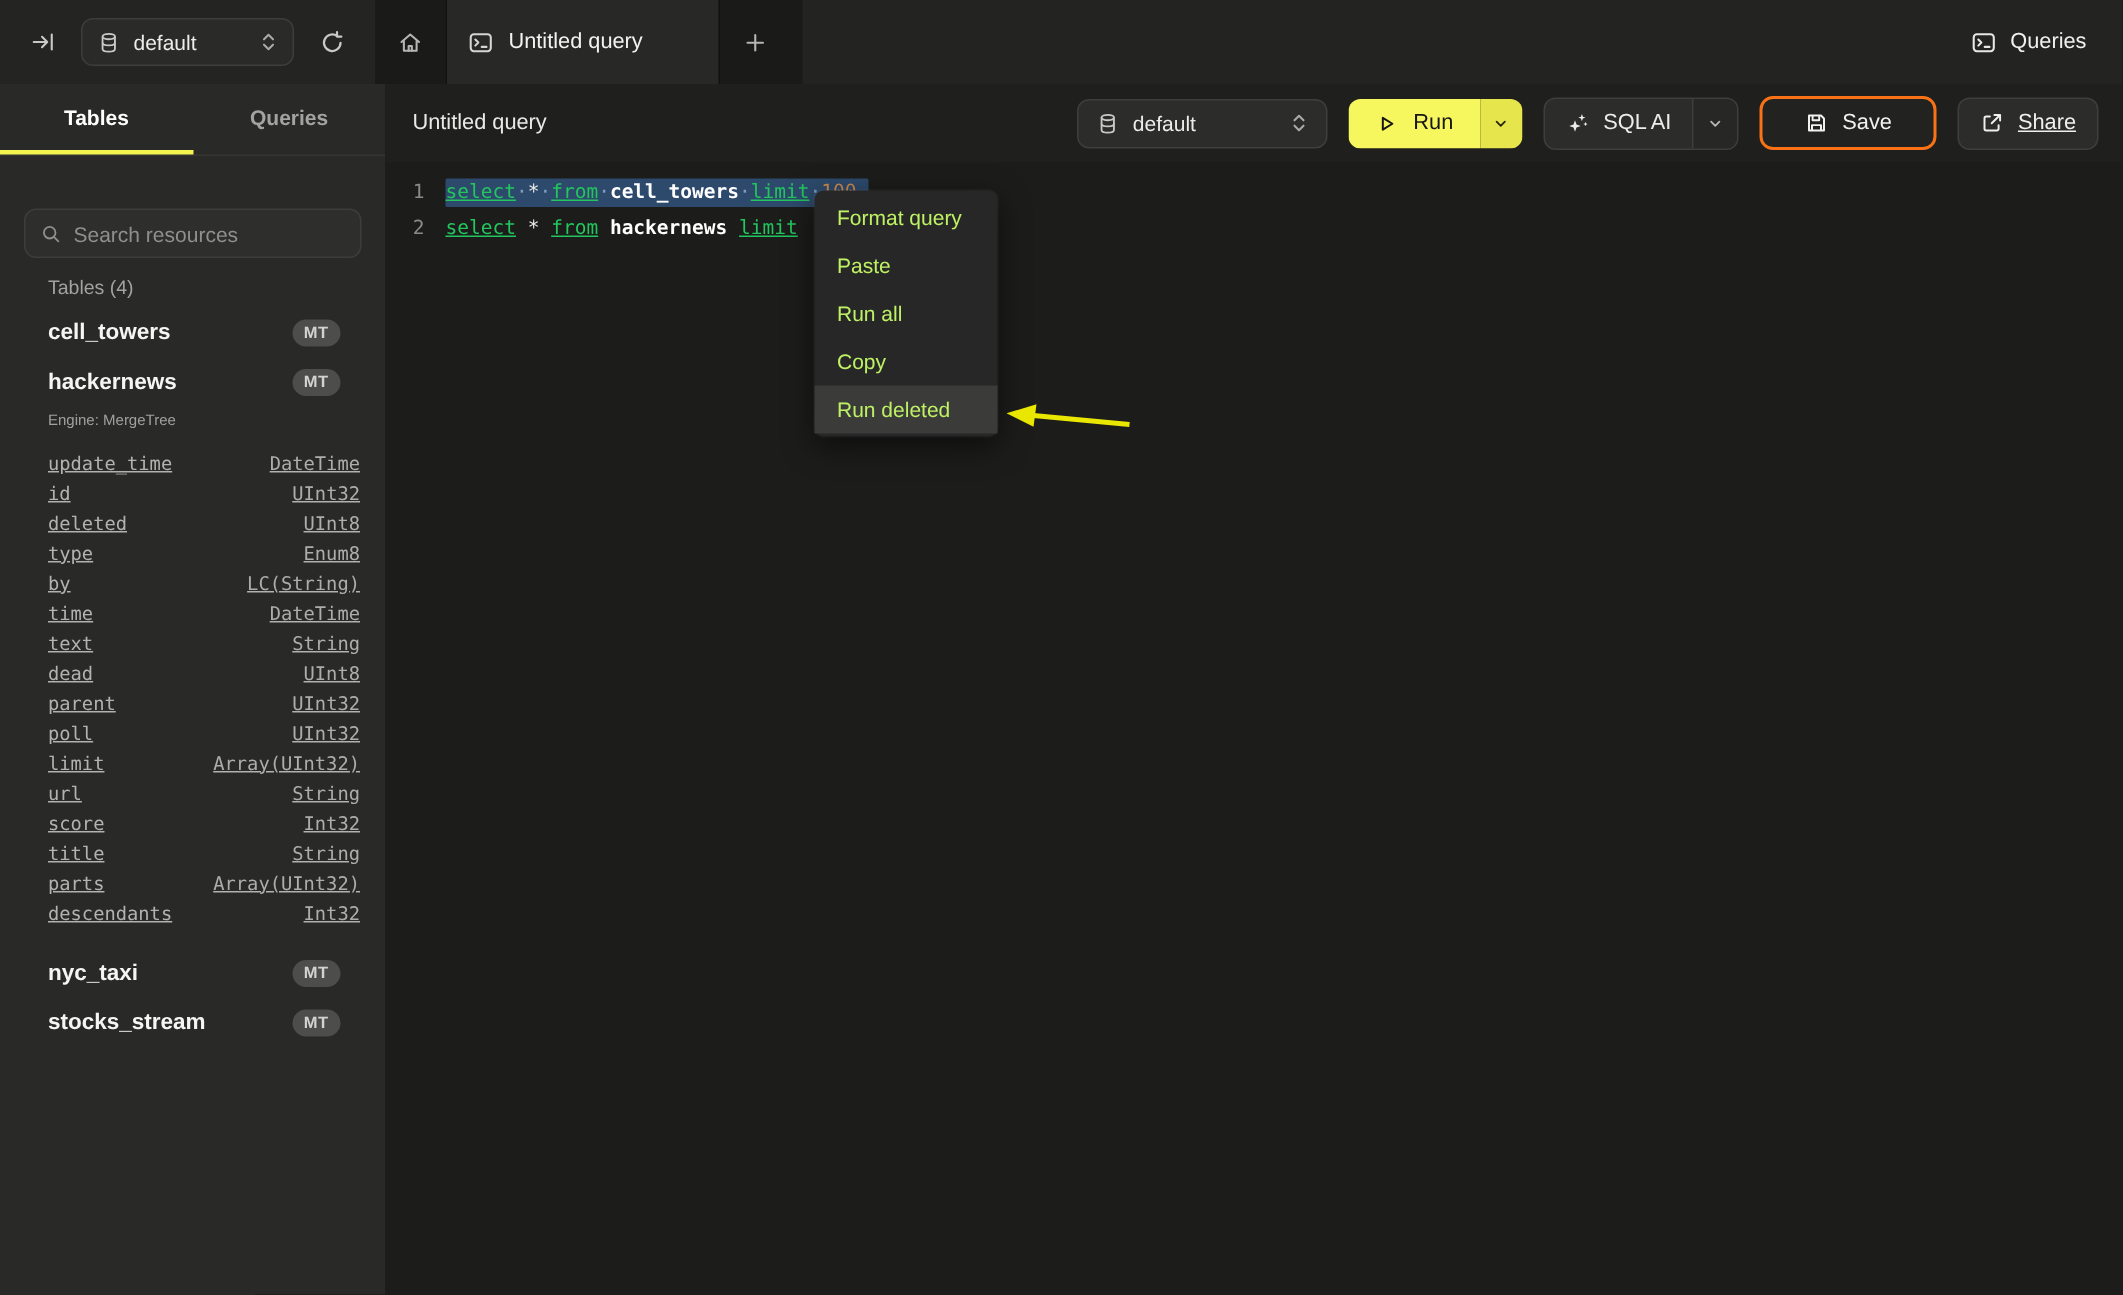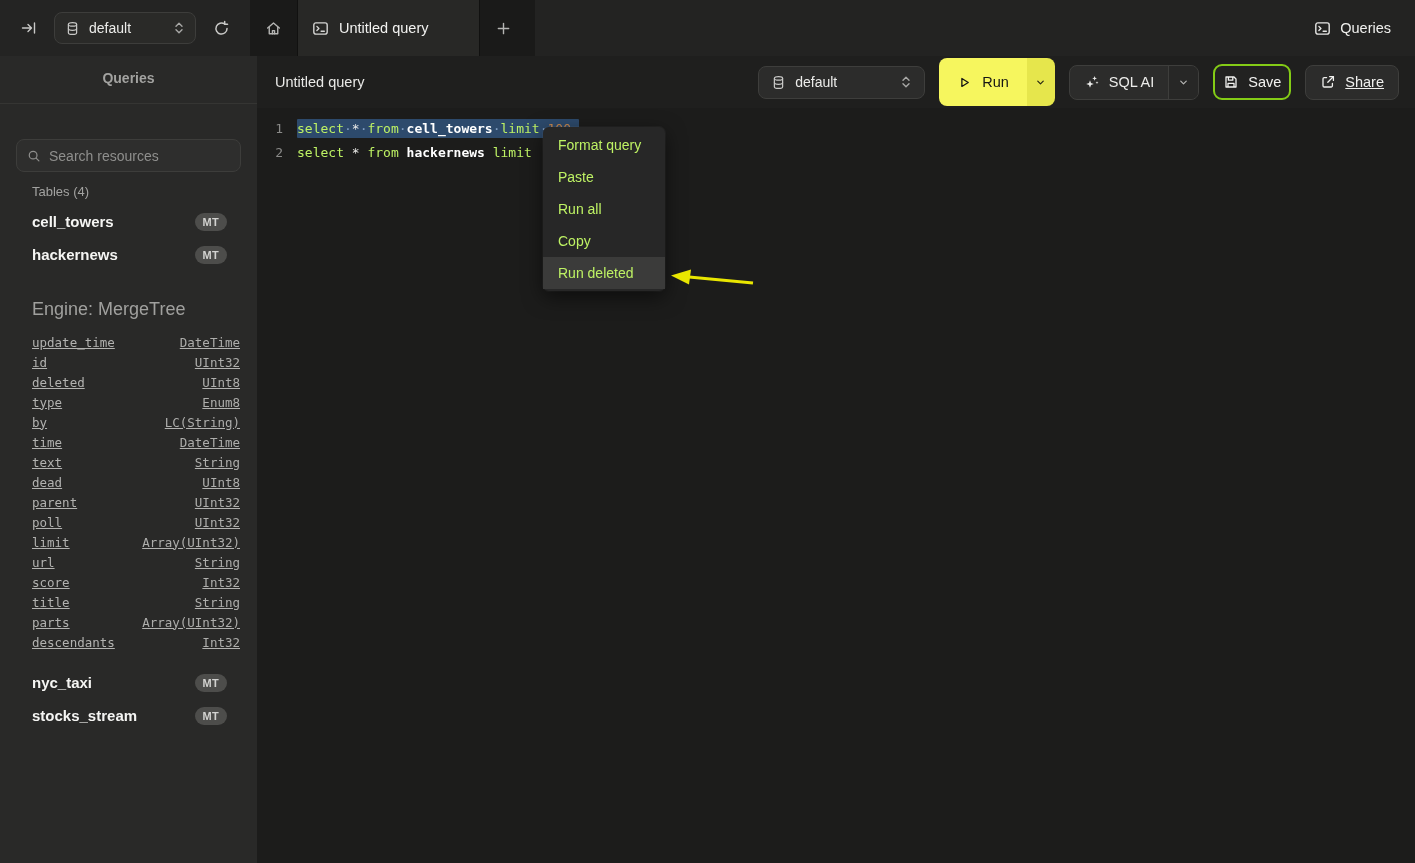--- a/index.html
+++ b/index.html
@@ -87,21 +87,21 @@
   .tables-list { margin-top:6px; }
   .table-row {
     display:flex; align-items:center; height:33px; padding:0 14px 0 16px;
     cursor:pointer; border-radius:6px;
   }
   .table-row .tname { flex:1; font-size:15px; font-weight:600; color:#f5f5f3; }
   .mt-badge {
     background:#4d4d4b; color:#d2d2d0; font-size:11px; font-weight:600;
     padding:3px 8px; border-radius:10px; letter-spacing:.3px;
   }
-  .engine-row { padding:4px 0 6px 16px; font-size:18px; color:#a0a09e;margin-top:24px; }
+  .engine-row { padding:4px 0 6px 16px; font-size:10px; color:#a0a09e; }
   .col-row {
     display:flex; justify-content:space-between; align-items:center;
     height:20px; padding:0 1px 0 16px;
     font-family:"DejaVu Sans Mono", monospace; font-size:12.5px; color:#b2b2b0;text-decoration:underline;
   }
   .col-row .ctype { color:#adadab; }
   .gap-sm { height:6px; } .gap-md { height:14px; }
 
   
   .editor-pane { flex:1; position:relative; background:#1d1d1c; display:flex; flex-direction:column; }
@@ -111,21 +111,21 @@
   }
   .eh-title { font-size:14.5px; color:#e9e9e7; flex:1; }
   .eh-controls { display:flex; align-items:center; gap:14px; }
   .hdr-select {
     width:167px; height:33px; display:flex; align-items:center; gap:9px;
     background:#2c2c2b; border:1px solid #3e3e3c; border-radius:8px;
     padding:0 12px; font-size:14px; color:#ececea; cursor:pointer;
   }
   .hdr-select .lbl { flex:1; }
   .run-btn {
-    display:flex; height:48px; border-radius:8px; overflow:hidden; cursor:pointer;
+    display:flex; height:33px; border-radius:8px; overflow:hidden; cursor:pointer;
     border:none; padding:0; background:transparent;
   }
   .run-main {
     display:flex; align-items:center; gap:10px; padding:0 18px;
     background:#f6f65e; color:#161614; font-size:14.5px; font-weight:500;
   }
   .run-caret {
     width:28px; display:flex; align-items:center; justify-content:center;
     background:#e6e64c; color:#2a2a14;
   }
@@ -135,22 +135,22 @@
   }
   .sqlai-main {
     display:flex; align-items:center; gap:9px; padding:0 14px;
     color:#ececea; font-size:14.5px; font-weight:500;
   }
   .sqlai-caret {
     width:30px; display:flex; align-items:center; justify-content:center;
     color:#b5b5b3; border-left:1px solid #3e3e3c; background:#272726;
   }
   .save-btn {
-    height:36px; display:flex; align-items:center; gap:9px; padding:0 8px;
-    background:#222221; border:2px solid #84cc16; border-radius:9px;
+    height:36px; display:flex; align-items:center; gap:9px; padding:0 28px;
+    background:#222221; border:2px solid #f97316; border-radius:9px;
     color:#f2f2f0; font-size:14.5px; font-weight:500; cursor:pointer;
     font-family:"Liberation Sans", sans-serif;
   }
   .share-btn {
     height:35px; display:flex; align-items:center; gap:9px; padding:0 14px;
     background:#2c2c2b; border:1px solid #3e3e3c; border-radius:8px;
     color:#f0f0ee; font-size:14.5px; font-weight:500; cursor:pointer;
     font-family:"Liberation Sans", sans-serif;
     text-decoration:underline;
   }
@@ -160,21 +160,21 @@
   .code-line { display:flex; height:24px; align-items:center; }
   .gutter {
     flex:0 0 26px; text-align:right; font-family:"DejaVu Sans Mono", monospace;
     font-size:13px; color:#8a8a88; padding-right:0;
   }
   .code-text {
     margin-left:14px; font-family:"DejaVu Sans Mono", monospace; font-size:13px;
     white-space:pre; color:#d8d8d6;
   }
   .sel { background:#2d4a6c; padding:2px 8px 2px 0; border-radius:1px; }
-  .tk-kw  { color:#bef264; }
+  .tk-kw  { color:#22c55e;text-decoration:underline; }
   .tk-op  { color:#eaeae8; }
   .tk-tbl { color:#ffffff; font-weight:700; }
   .tk-num { color:#cc8a4e; }
   .tk-ws  { color:#7e9cc0; }
 
   
   .context-menu {
     position:absolute; left:286px; top:71px; width:122px;
     background:#272727; border-radius:6px; padding:2px 0;
     box-shadow:0 6px 20px rgba(0,0,0,.55), 0 0 0 1px rgba(255,255,255,.04);
@@ -265,20 +265,21 @@
       </span>
       <span>Queries</span>
     </button>
   </div>
 </div>
 
 <div class="main">
 
   <aside class="sidebar">
     <div class="side-tabs">
+      <button class="side-tab active">Tables</button>
       <button class="side-tab">Queries</button>
     </div>
     <div class="side-body">
 
       <div class="search-box">
         <span>
           <svg width="14" height="14" viewBox="0 0 16 16" fill="none" stroke="#8f8f8d" stroke-width="1.4" stroke-linecap="round">
             <circle cx="7" cy="7" r="4.4"></circle>
             <path d="M10.4 10.4 13.6 13.6"></path>
           </svg>

